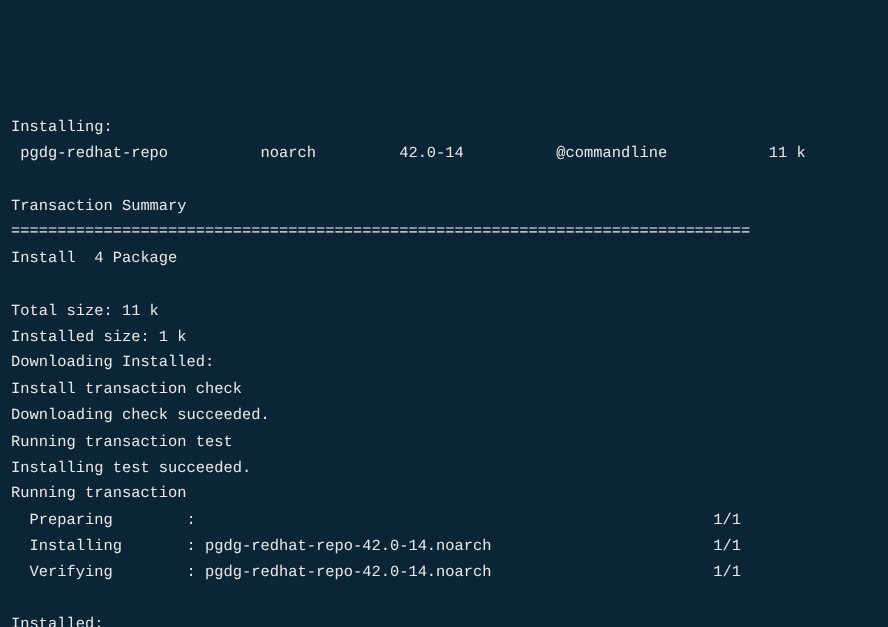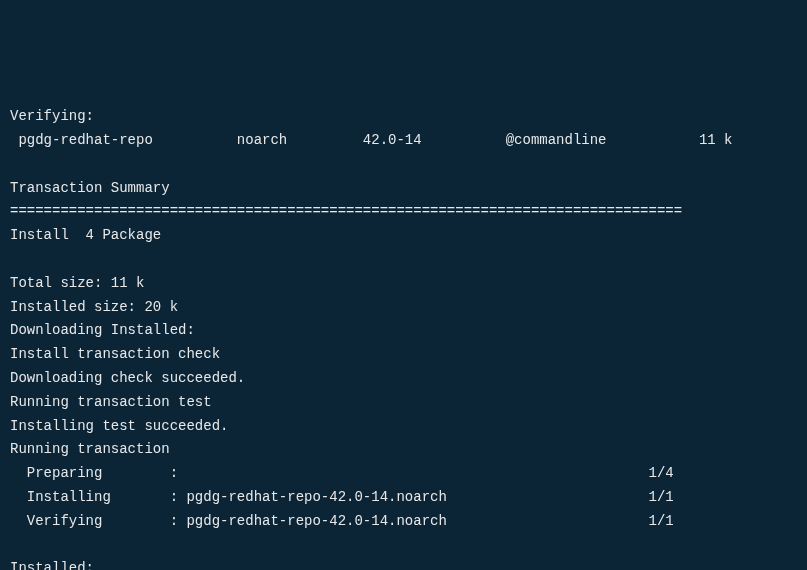--- a/index.html
+++ b/index.html
@@ -21,36 +21,36 @@
     }
     .terminal-output {
       white-space: pre;
     }
   </style>
 </head>
 <body>
 
 
 
-<div class="terminal-output"><span>Verifying:</span>
+<div class="terminal-output"><span>Installing:</span>
 <span> pgdg-redhat-repo          noarch         42.0-14          @commandline           11 k</span>
 <span></span>
 <span>Transaction Summary</span>
 <span>================================================================================</span>
 <span>Install  4 Package</span>
 <span></span>
 <span>Total size: 11 k</span>
-<span>Installed size: 20 k</span>
+<span>Installed size: 1 k</span>
 <span>Downloading Installed:</span>
 <span>Install transaction check</span>
 <span>Downloading check succeeded.</span>
 <span>Running transaction test</span>
 <span>Installing test succeeded.</span>
 <span>Running transaction</span>
-<span>  Preparing        :                                                        1/4</span>
+<span>  Preparing        :                                                        1/1</span>
 <span>  Installing       : pgdg-redhat-repo-42.0-14.noarch                        1/1</span>
 <span>  Verifying        : pgdg-redhat-repo-42.0-14.noarch                        1/1</span>
 <span></span>
 <span>Installed:</span>
 
 <span></span>
 </div>
 
 
 

